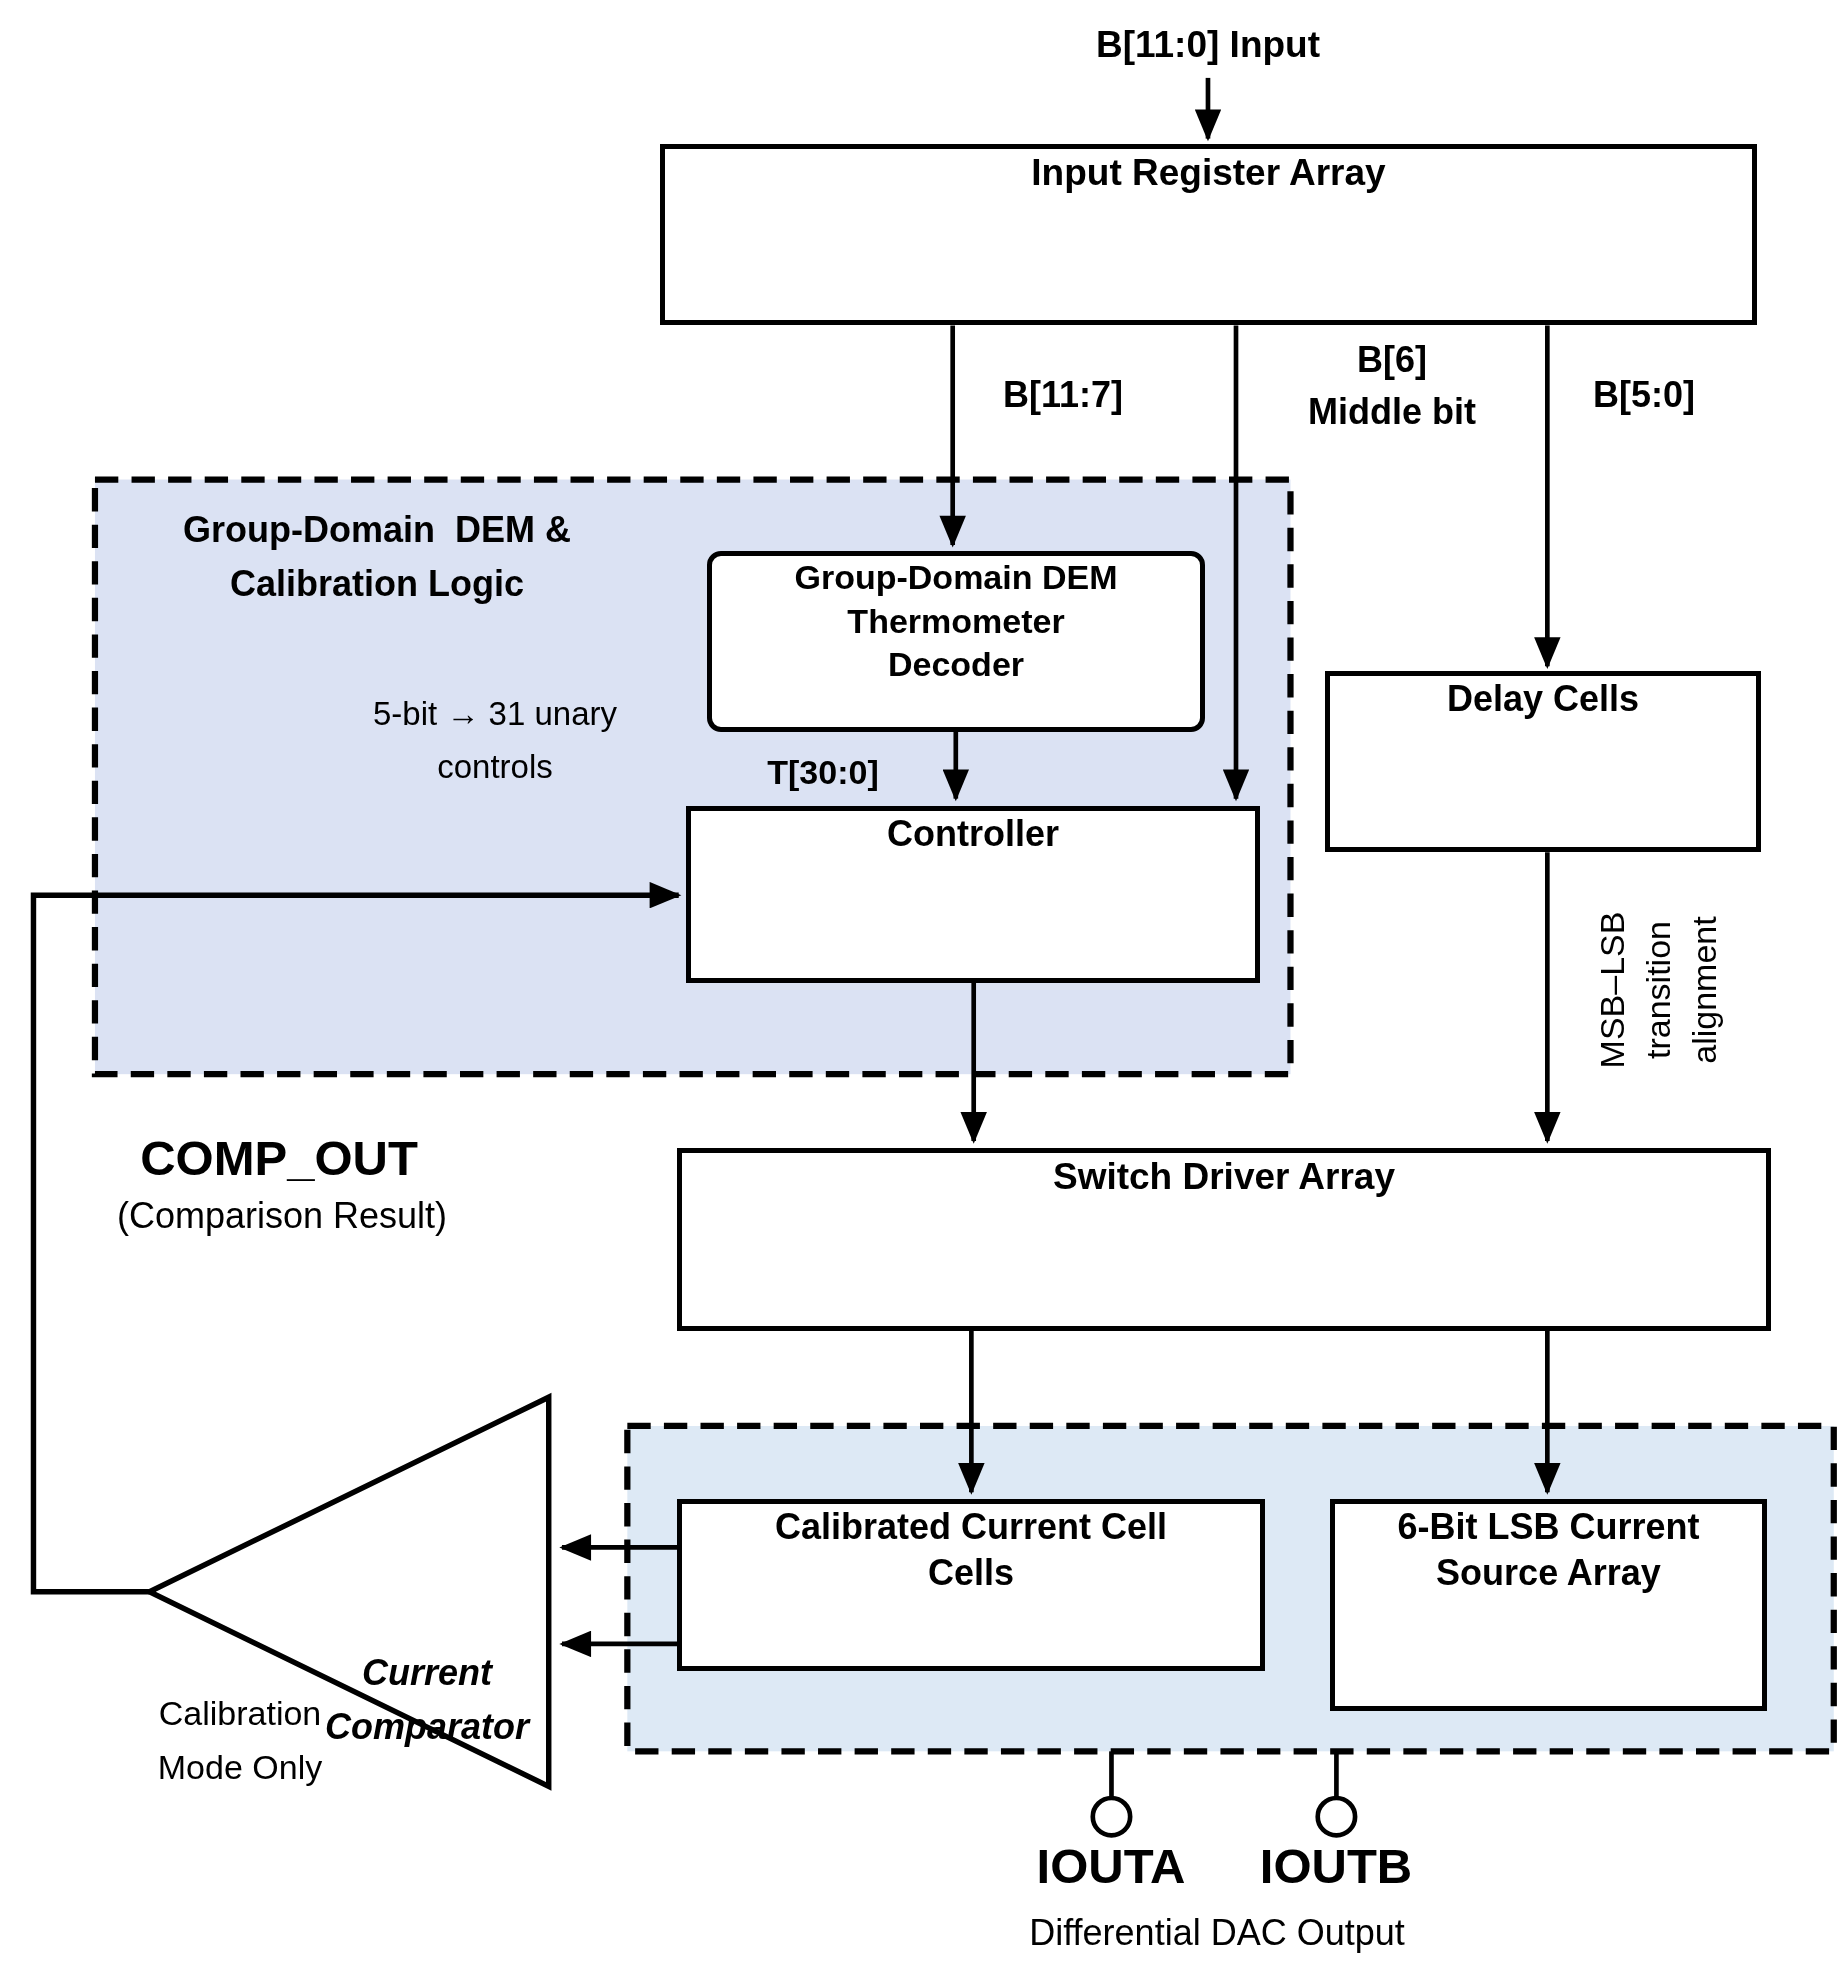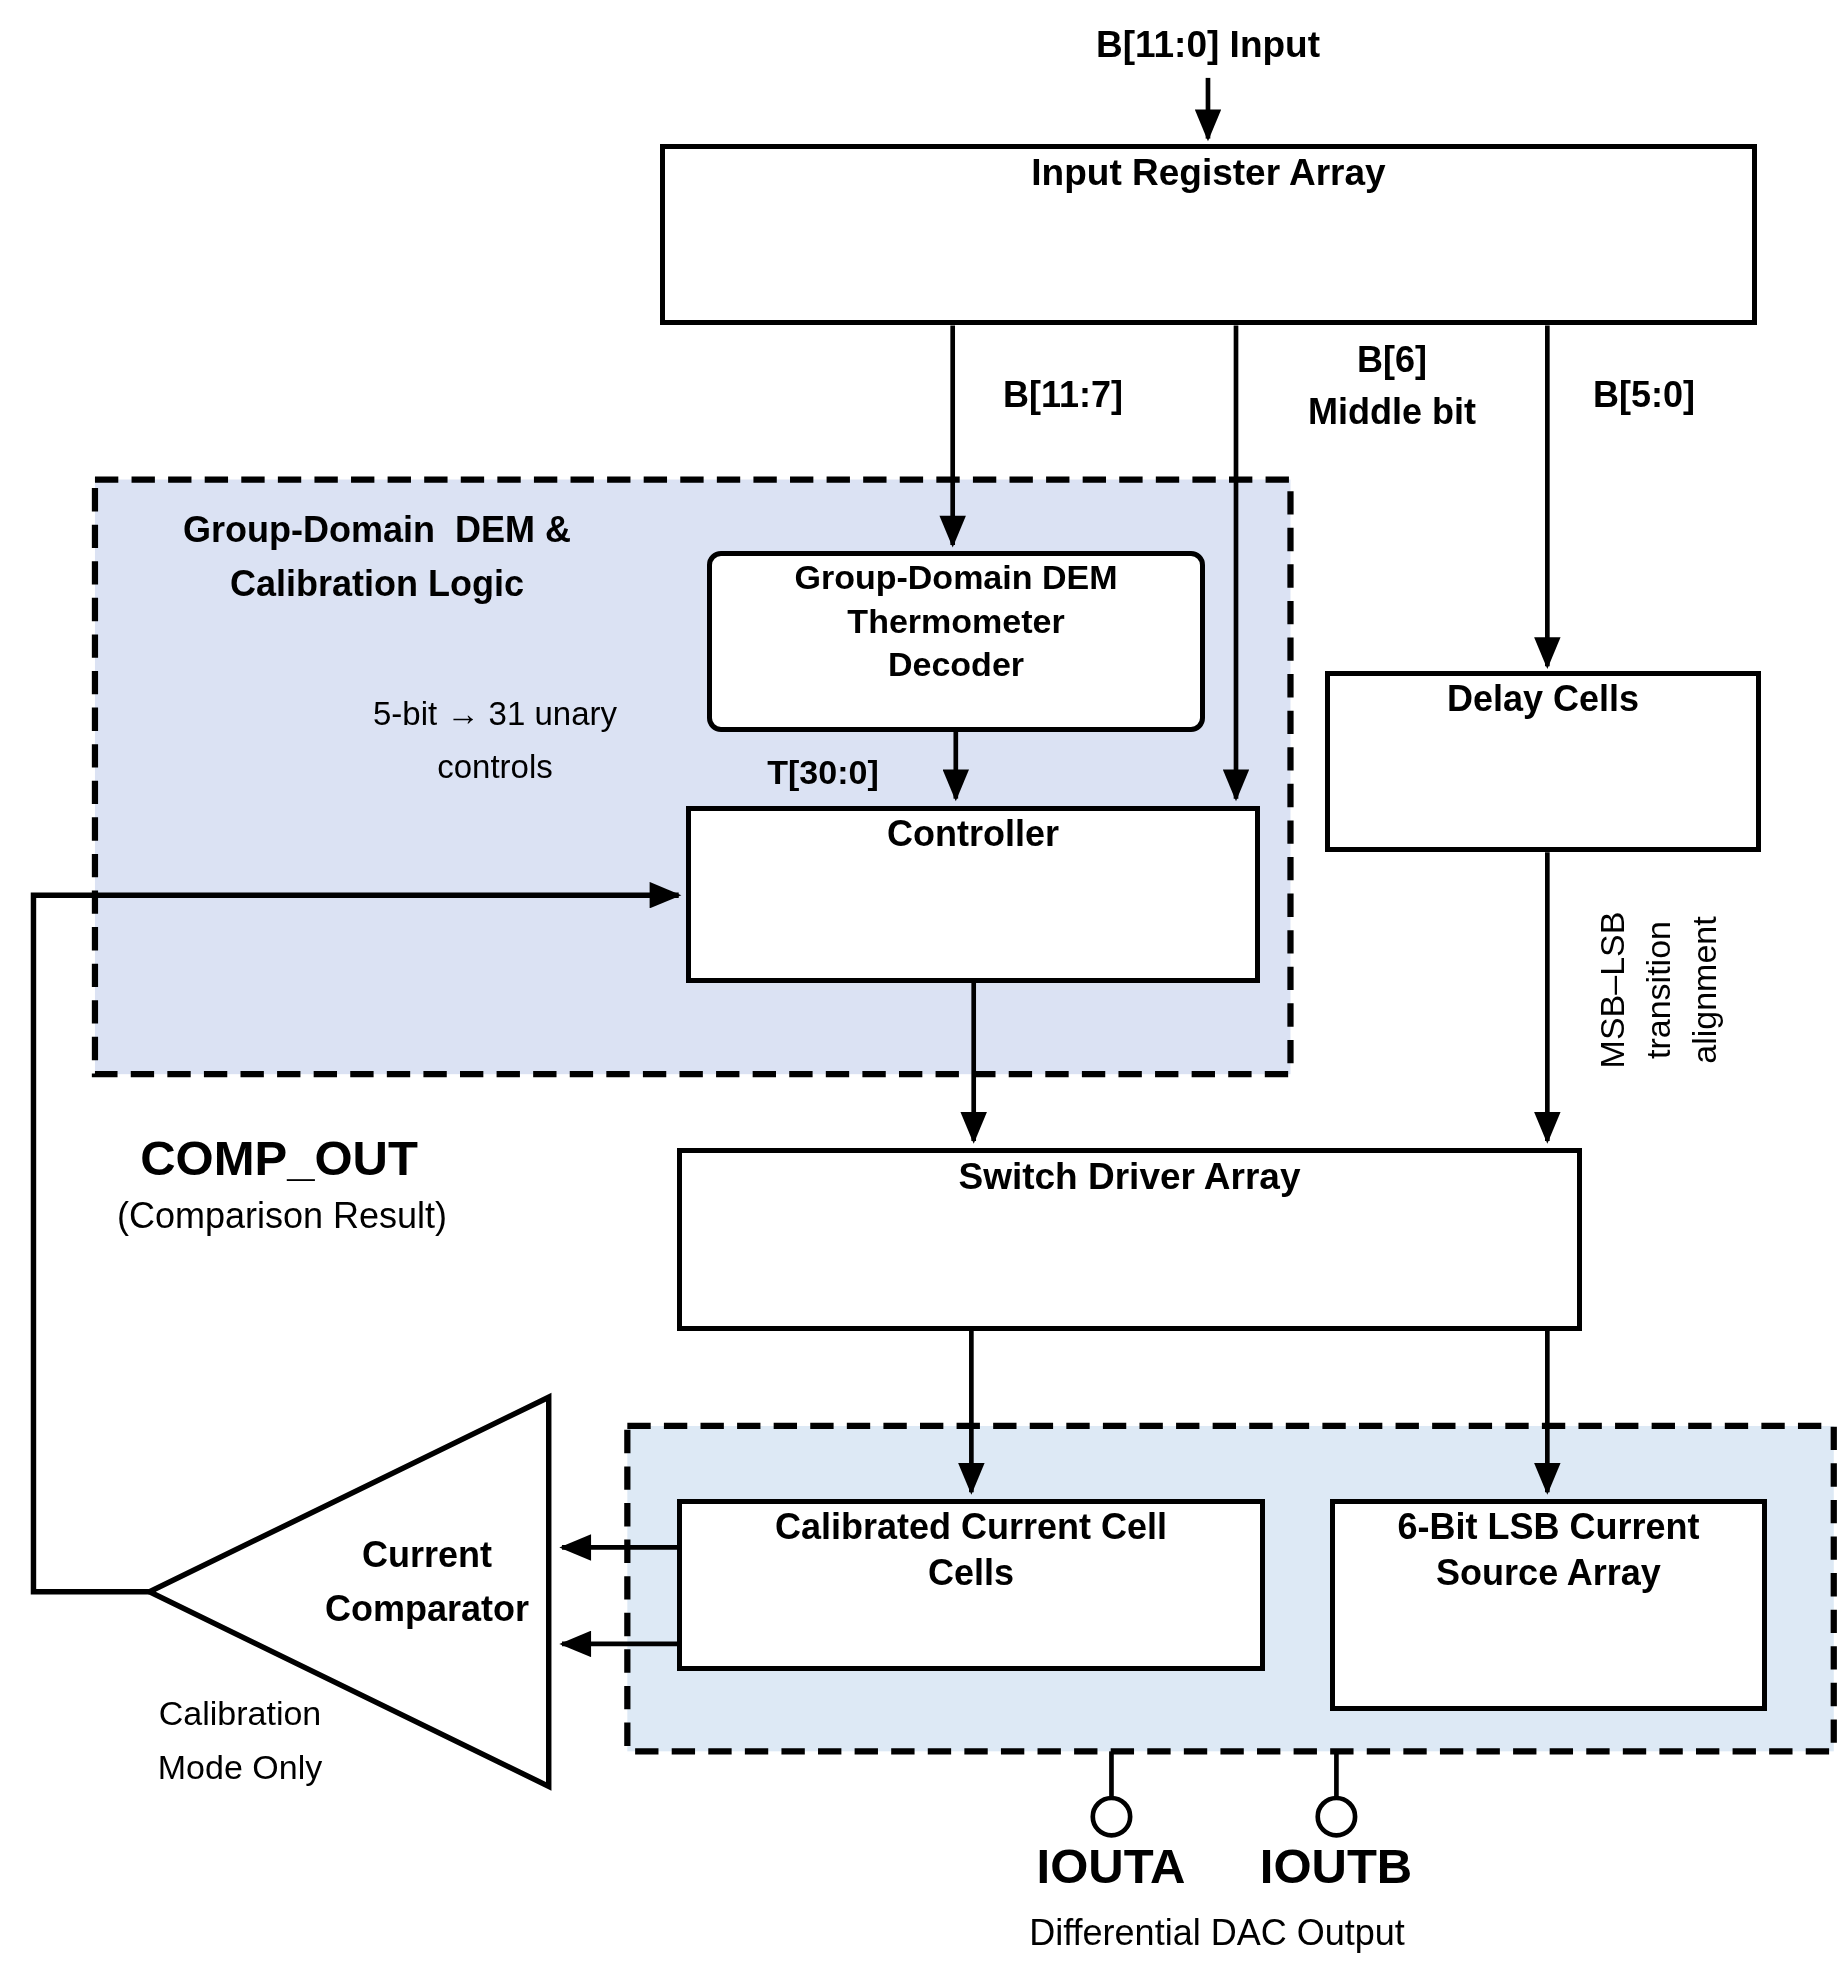--- a/index.html
+++ b/index.html
@@ -100,21 +100,21 @@
   </div>
 
   <div class="box fs46" style="left:686px;top:806px;width:574px;height:177px;">
     <div>Controller</div>
   </div>
 
   <div class="box fs46" style="left:1325px;top:671px;width:436px;height:181px;">
     <div>Delay Cells</div>
   </div>
 
-  <div class="box fs48" style="left:677px;top:1148px;width:905px;height:183px;">
+  <div class="box fs48" style="left:677px;top:1148px;width:1094px;height:183px;">
     <div>Switch Driver Array</div>
   </div>
 
   <div class="box fs46" style="left:677px;top:1499px;width:588px;height:172px;">
     <div>Calibrated Current Cell</div>
     <div>Cells</div>
   </div>
 
   <div class="box fs46" style="left:1330px;top:1499px;width:437px;height:212px;">
     <div>6-Bit LSB Current</div>
@@ -146,21 +146,21 @@
 
   <div class="rot" style="left:1659px;top:990px;">
     <div>MSB–LSB</div>
     <div>transition</div>
     <div>alignment</div>
   </div>
 
   <div class="lbl bold fs50" style="left:279px;top:1158px;">COMP_OUT</div>
   <div class="lbl fs46" style="left:282px;top:1216px;">(Comparison Result)</div>
 
-  <div class="lbl bold fs46" style="left:427px;top:1582px;line-height:1.5;">
+  <div class="lbl bold fs46" style="left:427px;top:1700px;line-height:1.5;font-style:italic;">
     <div>Current</div>
     <div>Comparator</div>
   </div>
 
   <div class="lbl fs44" style="left:240px;top:1740px;line-height:1.6;">
     <div>Calibration</div>
     <div>Mode Only</div>
   </div>
 
   <div class="lbl bold fs50" style="left:1111px;top:1866px;">IOUTA</div>

